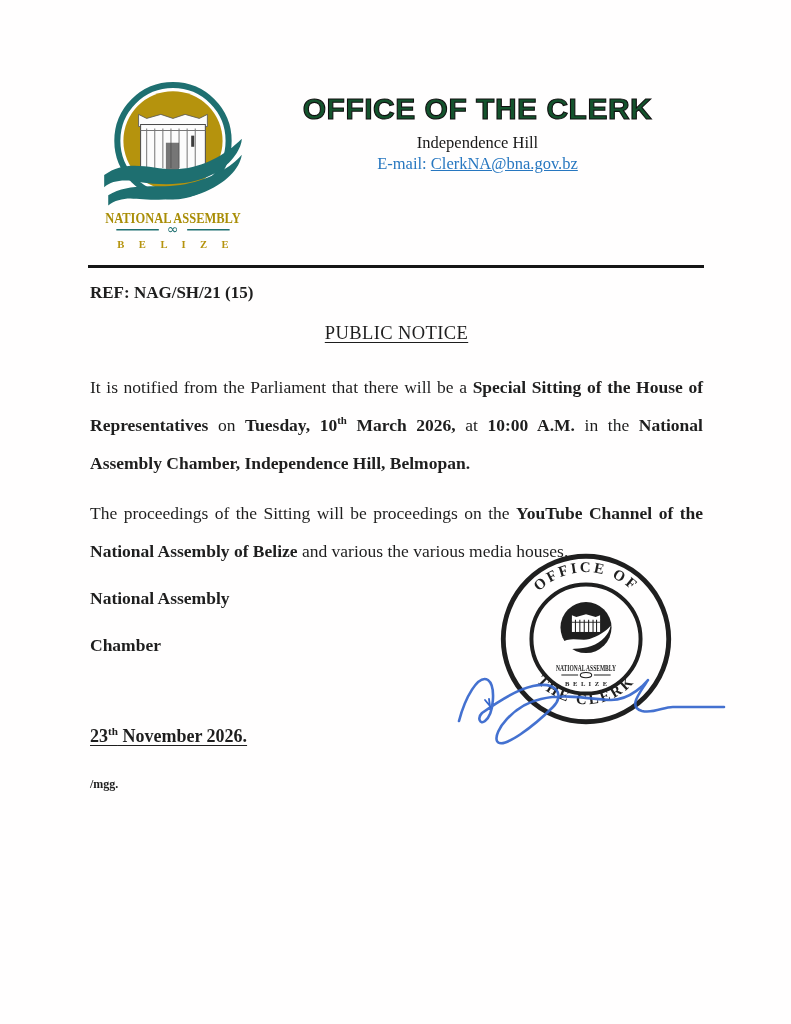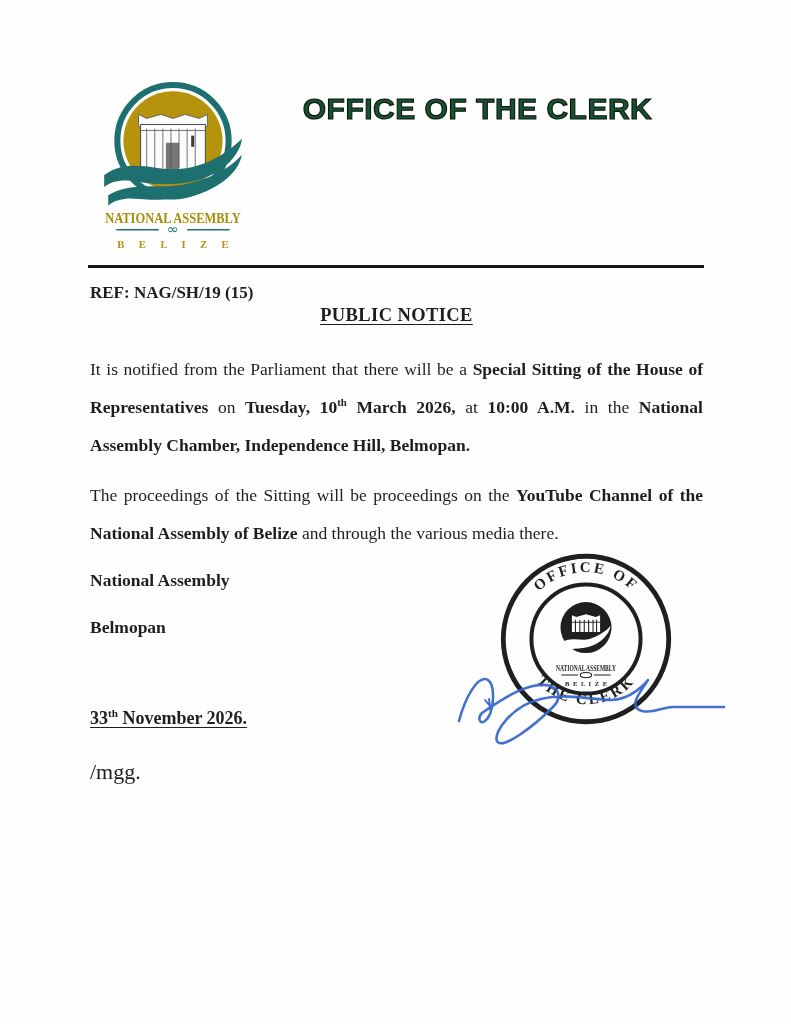--- a/index.html
+++ b/index.html
@@ -37,23 +37,23 @@
   a.email-link{color:#2777c0;text-decoration:underline;cursor:pointer;}
   .rule{
     border:none;
     border-top:3.5px solid #161616;
     margin:9px 87px 0 88px;
   }
   
   .doc-body{padding:0 88px 0 90px;}
   .ref-line{margin-top:15px;font-weight:bold;font-size:17px;}
   .notice-title{
-    margin-top:2px;
+    margin-top:20px;
     text-align:center;
-    font-weight:bold;
+    font-weight:normal;
     font-size:18.5px;
     letter-spacing:.4px;
     text-decoration:underline;
     text-underline-offset:3px;
   }
   .para{
     font-size:17.5px;
     line-height:38px;
     text-align:justify;
     margin:0;
@@ -67,21 +67,21 @@
   .sender-city{margin-top:9px;}
   .date-line{
     display:inline-block;
     margin-top:60px;
     font-weight:bold;
     font-size:18px;
     text-decoration:underline;
     text-underline-offset:3px;
     line-height:24px;
   }
-  .initials-line{margin-top:29px;font-weight:normal;font-size:22px;}
+  .initials-line{margin-top:29px;font-weight:bold;font-size:12px;}
   
   .stamp-wrap{position:absolute;left:498px;top:551px;width:176px;height:176px;}
   .sig-wrap{position:absolute;left:452px;top:663px;width:290px;height:100px;pointer-events:none;}
 </style>
 </head>
 <body>
 
 <div class="page">
 
   <header class="letterhead">
@@ -108,36 +108,38 @@
         <text x="74" y="141" text-anchor="middle" font-family="Liberation Serif, serif" font-weight="bold" font-size="15" fill="#a98d06" textLength="134" lengthAdjust="spacingAndGlyphs">NATIONAL ASSEMBLY</text>
         <g>
           <path d="M18,148 H60 M88,148 H130" stroke="#1e6f70" stroke-width="1.4"></path>
           <text x="74" y="152.5" text-anchor="middle" font-size="14" fill="#1e6f70" font-family="DejaVu Sans, sans-serif">∞</text>
         </g>
         <text x="74" y="166" text-anchor="middle" font-family="Liberation Serif, serif" font-weight="bold" font-size="10.5" fill="#b5930d" textLength="110" lengthAdjust="spacing">B E L I Z E</text>
       </svg>
     </div>
     <div class="head-text">
       <h1 class="office-title">OFFICE OF THE CLERK</h1>
+      <div class="addr">Independence Hill</div>
+      <div class="addr-blue"><span class="blue">E-mail: </span><a class="email-link">ClerkNA@bna.gov.bz</a></div>
     </div>
   </header>
 
   <hr class="rule">
 
   <main class="doc-body">
-    <div class="ref-line">REF: NAG/SH/19 (15)</div>
+    <div class="ref-line">REF: NAG/SH/21 (15)</div>
     <div class="notice-title">PUBLIC NOTICE</div>
 
     <p class="para para-1"><span>It is notified from the Parliament that there will be a </span><span class="b">Special Sitting of the House of Representatives</span><span> on </span><span class="b">Tuesday, 10</span><sup class="b">th</sup><span class="b"> March 2026,</span><span> at </span><span class="b">10:00 A.M.</span><span> in the </span><span class="b">National Assembly Chamber, Independence Hill, Belmopan.</span></p>
-    <p class="para para-2"><span>The proceedings of the Sitting will be proceedings on the </span><span class="b">YouTube Channel of the National Assembly of Belize</span><span> and through the various media there.</span></p>
+    <p class="para para-2"><span>The proceedings of the Sitting will be proceedings on the </span><span class="b">YouTube Channel of the National Assembly of Belize</span><span> and various the various media houses.</span></p>
 
     <div class="sender-line sender-org">National Assembly</div>
-    <div class="sender-line sender-city">Belmopan</div>
+    <div class="sender-line sender-city">Chamber</div>
 
-    <div><span class="date-line"><span class="b">33</span><sup class="b">th</sup><span class="b"> November 2026.</span></span></div>
+    <div><span class="date-line"><span class="b">23</span><sup class="b">th</sup><span class="b"> November 2026.</span></span></div>
     <div class="initials-line">/mgg.</div>
   </main>
 
   <div class="stamp-wrap">
     <svg width="176" height="176" viewBox="0 0 200 200">
       <circle cx="100" cy="100" r="94" fill="none" stroke="#1f1f1f" stroke-width="5.5"></circle>
       <circle cx="100" cy="100" r="62" fill="none" stroke="#1f1f1f" stroke-width="4.5"></circle>
       <defs>
         <path id="arcTop" d="M 24,100 A 76,76 0 0 1 176,100"></path>
         <path id="arcBot" d="M 26,100 A 74,74 0 0 0 174,100"></path>

